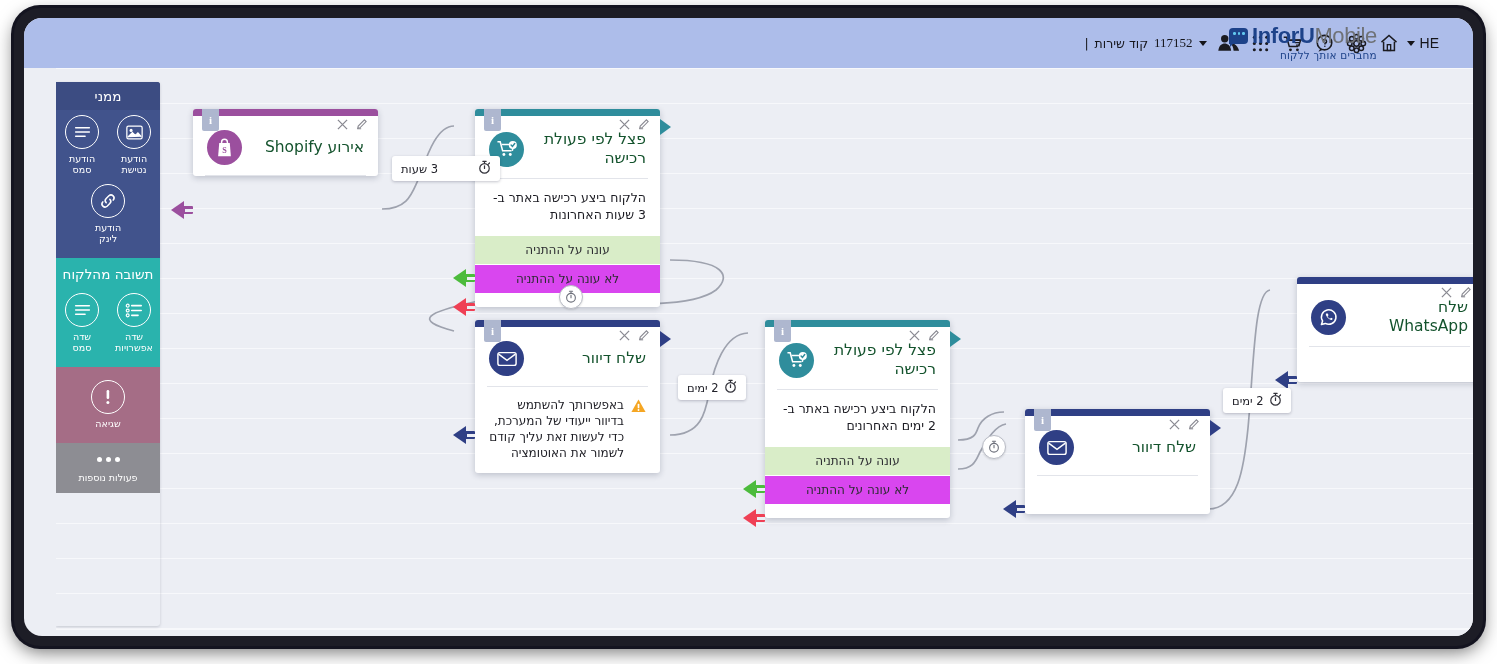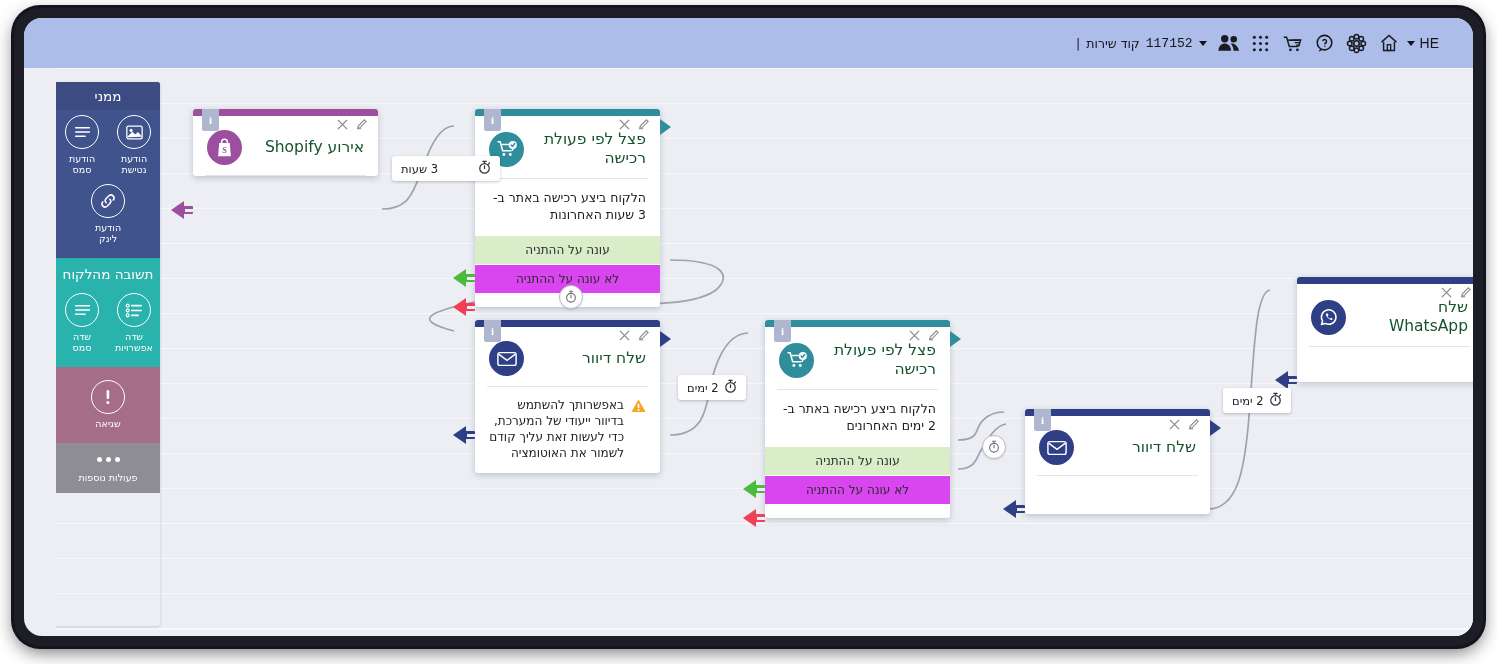--- a/index.html
+++ b/index.html
@@ -37,21 +37,21 @@
   .lang{
     display:flex;align-items:center;gap:5px;font-size:14px;color:#15151a;
     font-family:"Liberation Sans",sans-serif;cursor:pointer;padding:0 8px 0 2px;
     direction:ltr;
   }
   .caret{width:0;height:0;border-left:4px solid transparent;border-right:4px solid transparent;border-top:5px solid #15151a;}
   .svc{
     display:flex;align-items:center;gap:6px;font-size:12.5px;color:#16161c;
     font-family:"DejaVu Sans",sans-serif;padding-right:6px;cursor:pointer;
   }
-  .svc .num{font-family:Liberation Mono, monospace;font-size:13px;}
+  .svc .num{font-family:Liberation Serif, serif;font-size:13px;}
   #logo{
     position:absolute;left:auto;right:auto;top:0;height:50px;
     display:flex;flex-direction:column;justify-content:center;align-items:flex-end;
     direction:ltr;
   }
   .logo-row{display:flex;align-items:center;gap:4px;}
   .logo-bubble{position:relative;width:19px;height:16px;}
   .logo-bubble .b{
     position:absolute;inset:0;background:#1d4289;border-radius:4px 4px 4px 0;
   }
@@ -254,20 +254,37 @@
       </div>
 
       <div class="svc">
         <span class="caret"></span>
         <span class="num">117152</span>
         <span>קוד שירות</span>
         <span>|</span>
       </div>
     </div>
 
+    <div id="logo" style="position:absolute;right:auto;left:1205px;top:0;">
+      <div class="logo-row">
+        <span class="logo-bubble">
+          <span class="b"></span>
+          <span class="dots">
+                <i></i>
+                <i></i>
+                <i></i>
+              </span>
+          <span class="tail"></span>
+        </span>
+        <span class="logo-txt">
+          <span class="a">InforU</span><span class="b2">Mobile</span>
+        </span>
+      </div>
+      <div class="logo-tag">מחברים אותך ללקוח</div>
+    </div>
   </div>
 
   <div id="canvas">
     <div id="gridlines"></div>
 
     <svg style="position:absolute;left:0;top:0;width:100%;height:100%;pointer-events:none">
       <g fill="none" stroke="#9ea2ae" stroke-width="1.7">
 
         <path d="M326,141 C352,141 356,125 362,112 C368,98 378,58 398,58"></path>
 

